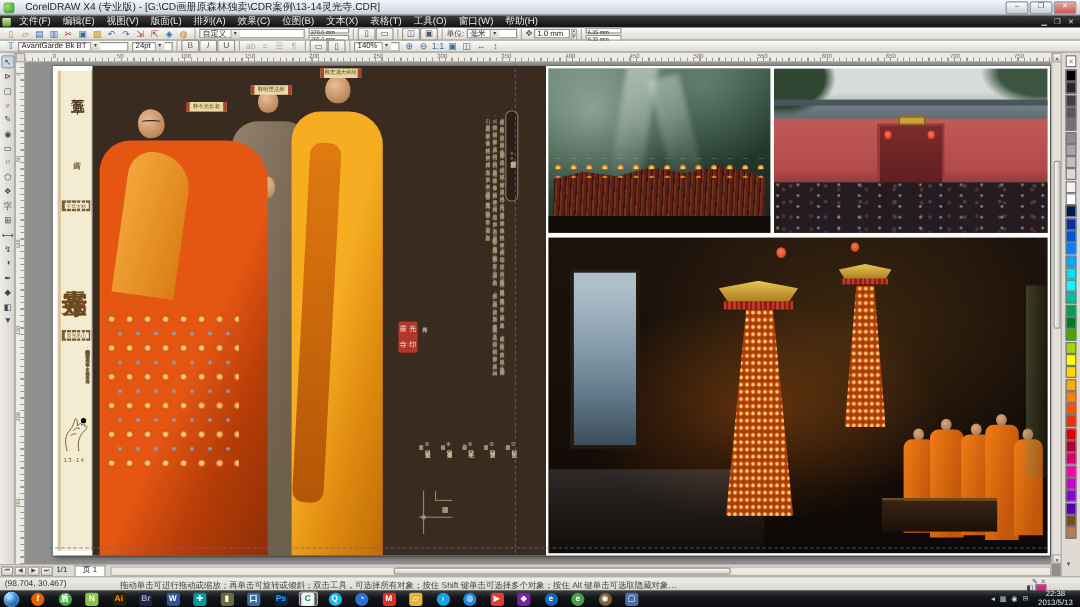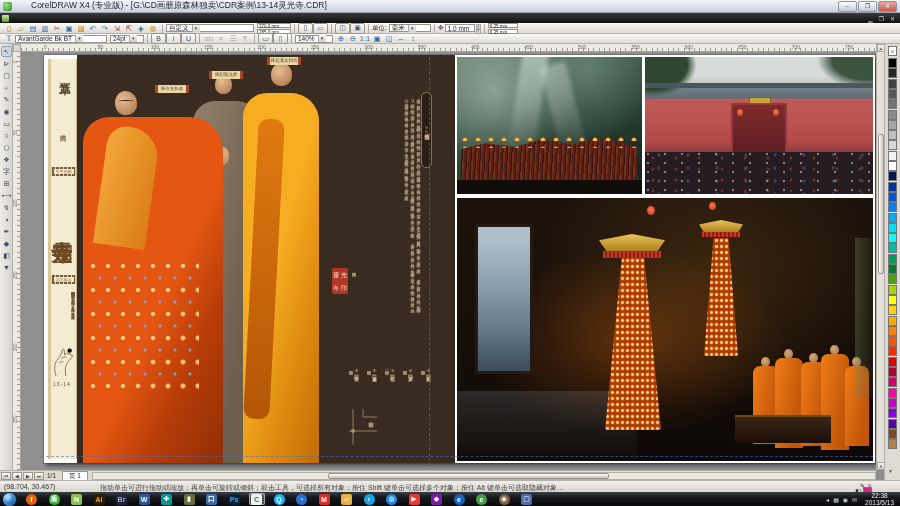--- a/index.html
+++ b/index.html
@@ -4,21 +4,21 @@
 <style>
   html,body{margin:0;padding:0;background:#555;}
   #app{position:relative;width:900px;height:506px;overflow:hidden;
        font-family:"Liberation Sans","DejaVu Sans",sans-serif;font-size:8px;color:#222;
        background:#8f8f8f;}
   .abs{position:absolute;}
   .flex{display:flex;align-items:center;}
   
   .titlebar{left:0;top:0;width:900px;height:13px;background:linear-gradient(#f4f7fa,#c9d1da);
             border-bottom:1px solid #9aa4b0;display:flex;align-items:center;padding:0 3px;box-sizing:border-box;}
-  .apptitle{font-size:8.5px;color:#1c2430;margin-left:19px;white-space:nowrap;overflow:hidden;}
+  .apptitle{font-size:8.5px;color:#1c2430;margin-left:9px;white-space:nowrap;overflow:hidden;}
   .winbtn{width:17px;height:9px;margin-left:1px;background:linear-gradient(#fdfdfd,#c4ccd5);
           border:1px solid #8b95a2;border-radius:2px;font-size:6px;line-height:8px;text-align:center;color:#33404e;}
   .winbtn.close{background:linear-gradient(#e8a9a0,#c9584a);color:#fff;}
   .menubar{left:0;top:13px;width:900px;height:10px;background:linear-gradient(#3a3a3a,#101010);
            color:#e9e9e9;display:flex;align-items:center;padding:0 2px;box-sizing:border-box;}
   .mitem{padding:0 5px;font-size:8px;line-height:10px;white-space:nowrap;}
   .docbtn{color:#d8d8d8;font-size:6px;padding:0 3px;}
   .tb{background:linear-gradient(#fbfaf8,#dedbd4);border-bottom:1px solid #b4b1aa;box-sizing:border-box;}
   .tb1{left:0;top:23px;width:900px;height:11px;display:flex;align-items:center;padding:0 3px;}
   .tb2{left:0;top:34px;width:900px;height:10px;display:flex;align-items:center;padding:0 3px;}
@@ -164,20 +164,34 @@
     <div class="apptitle">CorelDRAW X4 (专业版) - [G:\CD画册原森林独卖\CDR案例\13-14灵光寺.CDR]</div>
     <div style="margin-left:auto;display:flex;">
       <div class="winbtn">–</div>
       <div class="winbtn">❐</div>
       <div class="winbtn close">✕</div>
     </div>
   </div>
 
   <div class="abs menubar">
     <div style="width:7px;height:7px;background:linear-gradient(#cfe9a8,#5aa02e);border-radius:1px;margin-right:2px;"></div>
+    <div id="menu-items" style="display:flex;">
+        <span class="mitem">文件(F)</span>
+        <span class="mitem">编辑(E)</span>
+        <span class="mitem">视图(V)</span>
+        <span class="mitem">版面(L)</span>
+        <span class="mitem">排列(A)</span>
+        <span class="mitem">效果(C)</span>
+        <span class="mitem">位图(B)</span>
+        <span class="mitem">文本(X)</span>
+        <span class="mitem">表格(T)</span>
+        <span class="mitem">工具(O)</span>
+        <span class="mitem">窗口(W)</span>
+        <span class="mitem">帮助(H)</span>
+      </div>
     <div style="margin-left:auto;display:flex;">
       <span class="docbtn">▁</span>
       <span class="docbtn">❐</span>
       <span class="docbtn">✕</span>
     </div>
   </div>
 
   <div class="abs tb tb1">
     <span id="tb1-icons" class="flex">
         <span class="ic c1">▯</span>

